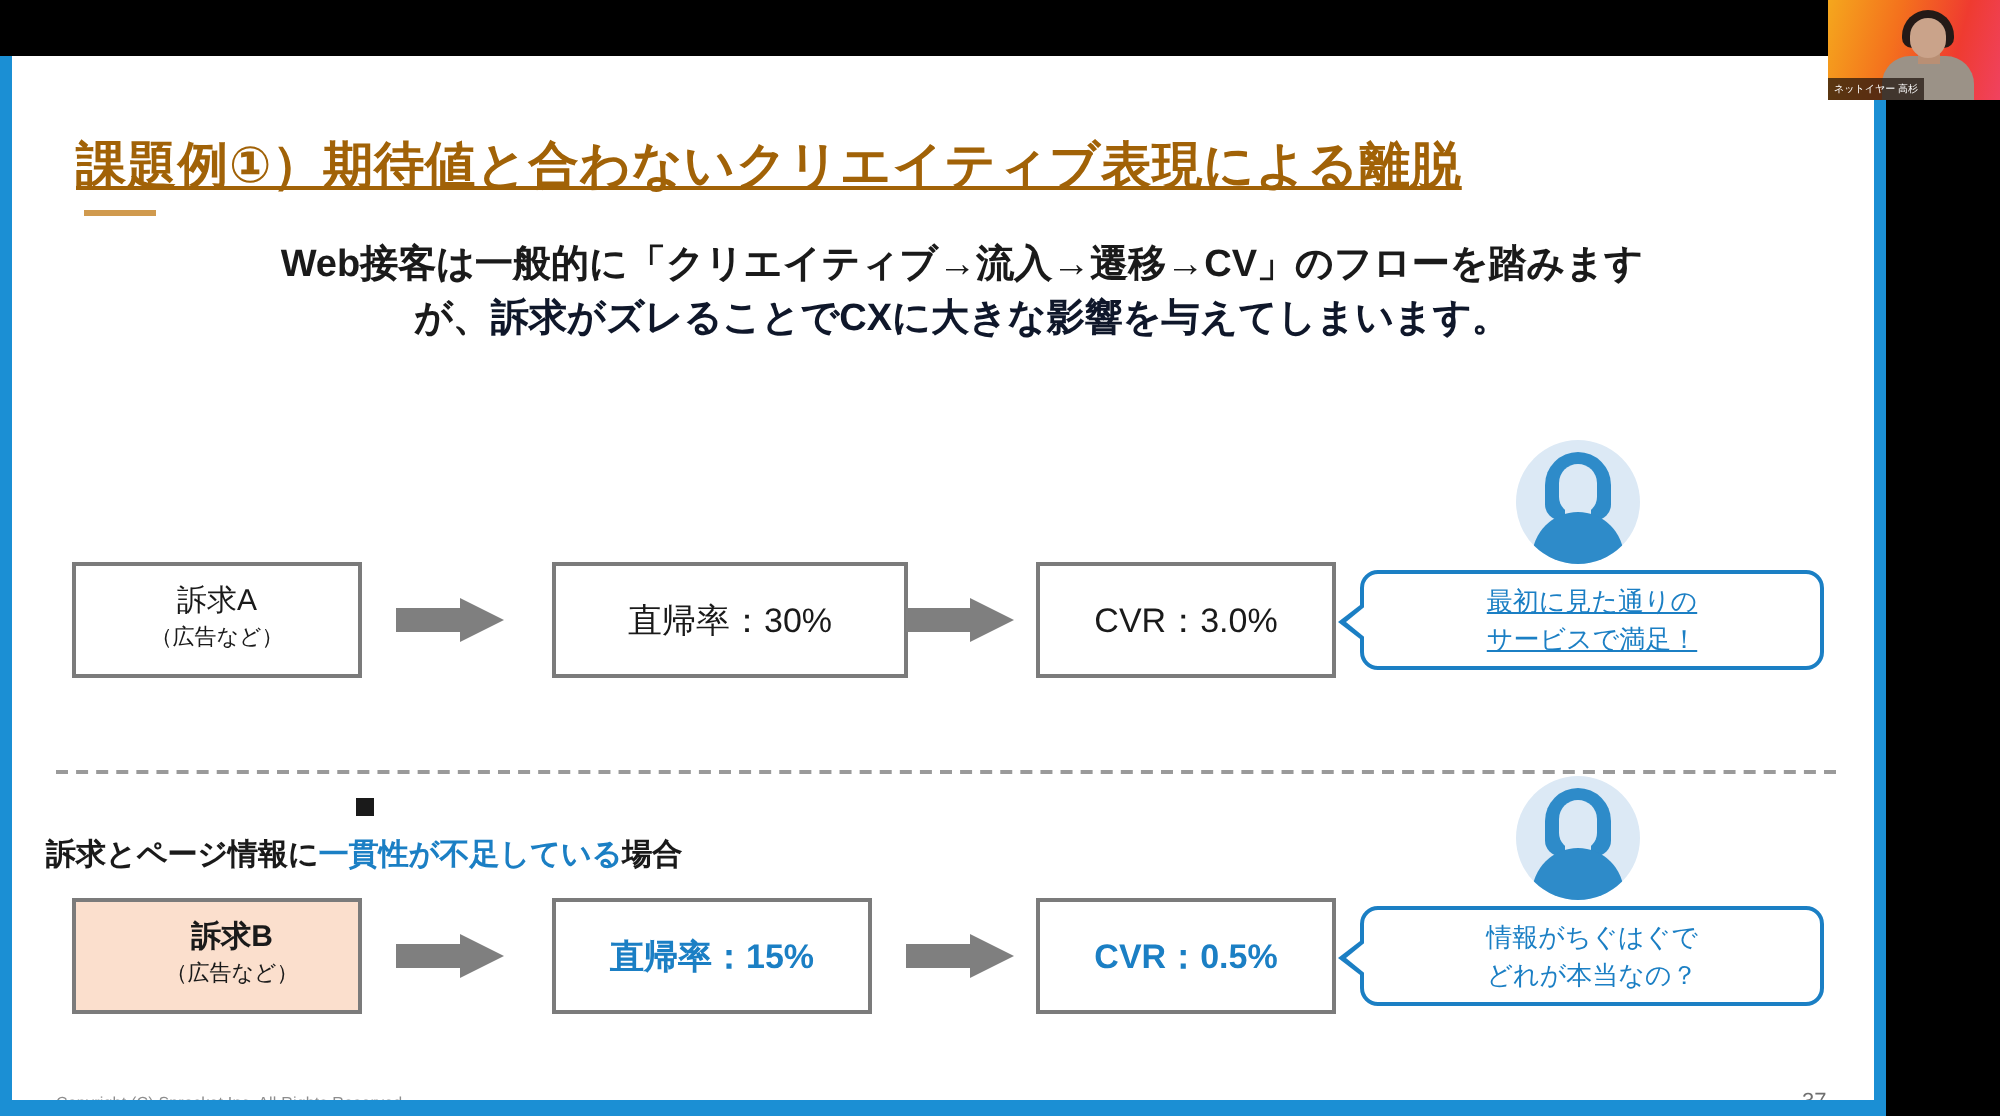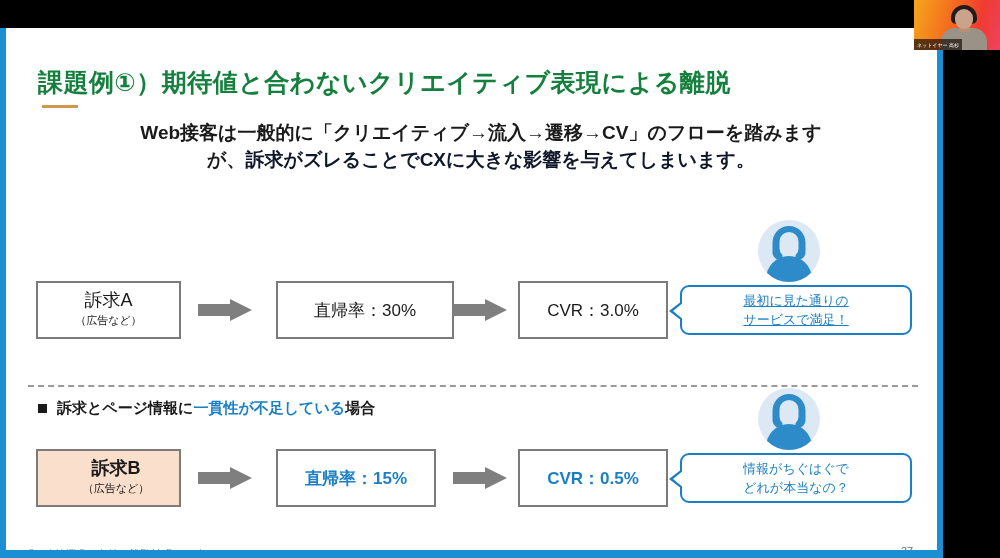--- a/index.html
+++ b/index.html
@@ -23,22 +23,22 @@
   }
   .topbar { position: absolute; left: 0; top: 28px; width: 1000px; height: 8px; display: flex; }
   .topbar .orange { width: 130px; height: 8px; background: #ef7311; }
   .topbar .blue   { flex: 1; height: 8px; background: #1b8fd4; }
 
   .canvas { position: absolute; left: 0; top: 0; width: 931px; height: 522px; }
 
   
   .title {
     position: absolute; left: 32px; top: 38px;
-    font-size: 25px; font-weight: bold; color: #15803d;
-    letter-spacing: 0.5px; white-space: nowrap;
+    font-size: 25px; font-weight: bold; color: #a16207;
+    letter-spacing: 0.5px; white-space: nowrap; text-decoration: underline;
   }
   .title-rule {
     position: absolute; left: 36px; top: 77px;
     width: 36px; height: 3px; background: #d09a4e;
   }
 
   
   .lead {
     position: absolute; left: 60px; top: 92px; width: 830px;
     text-align: center; font-size: 19px; font-weight: bold;
@@ -58,21 +58,21 @@
   .row { position: absolute; left: 0; width: 931px; height: 64px; display: block; }
 
   .fbox {
     position: absolute; top: 0; height: 58px;
     background: #fff; border: 2px solid #7b7b7b;
     display: flex; flex-direction: column;
     align-items: center; justify-content: center;
     color: #1a1a1a;
   }
   .fbox.peach { background: #fbdfcd; }
-  .fbox .l1 { font-size: 18px; line-height: 1.1; }
+  .fbox .l1 { font-size: 15px; line-height: 1.1; }
   .fbox .l1.bold { font-weight: bold; }
   .fbox .l2 { font-size: 11px; line-height: 1.4; margin-top: 2px; }
   .fbox .v  { font-size: 17px; }
   .fbox .v.bluebold { color: #1b7fc4; font-weight: bold; font-size: 17px; }
 
   
   .arrow { position: absolute; top: 18px; width: 54px; height: 22px; }
   .arrow .shaft { position: absolute; left: 0; top: 5px; width: 34px; height: 12px; background: #7f7f7f; }
   .arrow .head {
     position: absolute; left: 32px; top: 0;
@@ -203,21 +203,21 @@
 
       <div class="avatar" style="left:752px; top:192px;">
         <div class="hair"></div>
         <div class="face"></div>
         <div class="neck"></div>
         <div class="body"></div>
       </div>
 
       <div class="divider"></div>
 
-      <div class="sec-head" style="left:32px; top:371px;">
+      <div class="sec-head" style="left:17px; top:371px;flex-direction:column;">
         <span class="bullet-sq"></span>
         <span><span>訴求とページ情報に</span><span class="hi-blue">一貫性が不足している</span><span>場合</span></span>
       </div>
 
       <div class="row" style="top:421px;">
 
         <div class="fbox peach" style="left:30px; width:145px;padding-left:15px;">
           <span class="l1 bold">訴求B</span>
           <span class="l2">（広告など）</span>
         </div>

